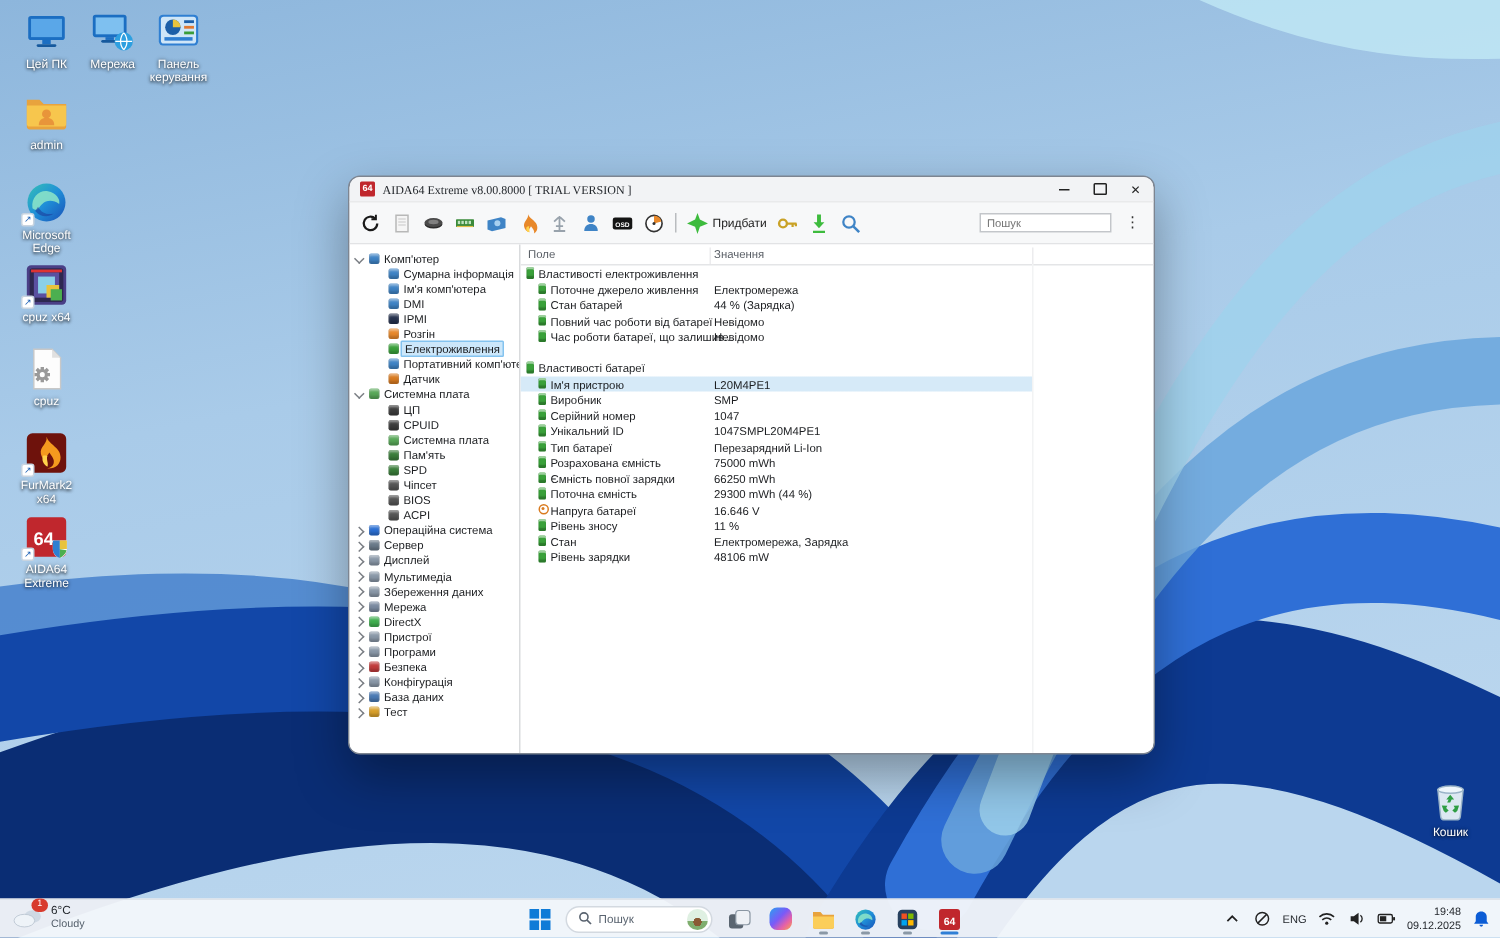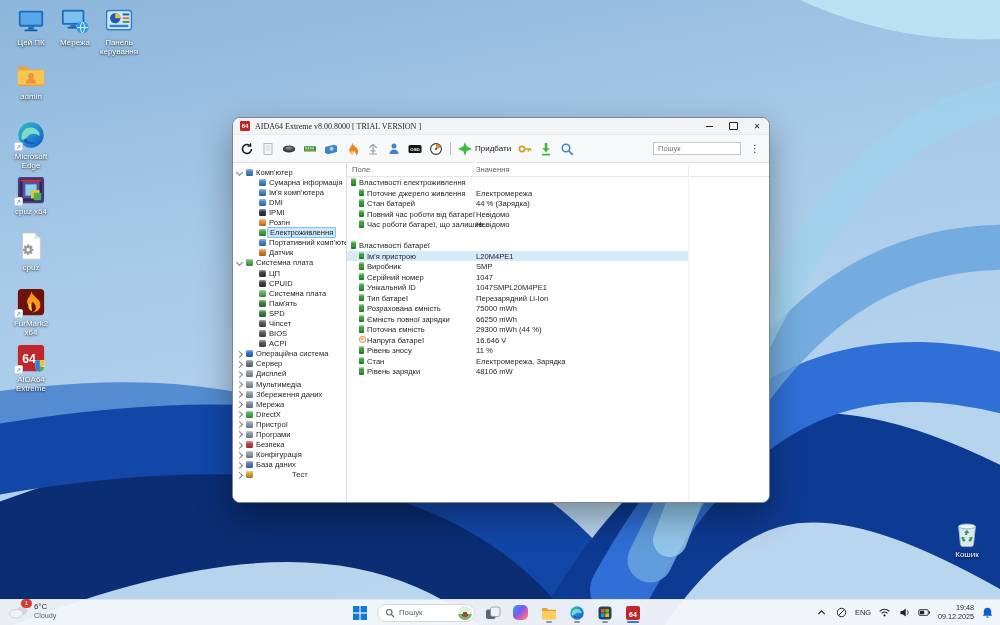--- a/index.html
+++ b/index.html
@@ -514,21 +514,21 @@
             <span class="t-label" style="left: 21px;">Конфігурація</span>
           </div>
           <div class="t-row">
             <span class="t-chev right" style="left: 4px;"></span>
             <span class="t-ico" style="left: 13px; background: rgb(74, 122, 181);"></span>
             <span class="t-label" style="left: 21px;">База даних</span>
           </div>
           <div class="t-row">
             <span class="t-chev right" style="left: 4px;"></span>
             <span class="t-ico" style="left: 13px; background: rgb(217, 160, 42);"></span>
-            <span class="t-label" style="left: 21px; margin-left: 36px;">Тест</span>
+            <span class="t-label" style="left: 21px;">Тест</span>
           </div>
         </div>
     <div class="content">
       <div class="cols">
         <span class="col-f">Поле</span>
         <span class="col-v">Значення</span>
         <span class="col-div" style="left:126px"></span>
         <span class="col-div" style="left:341px"></span>
       </div>
       <div class="v-guide"></div>

